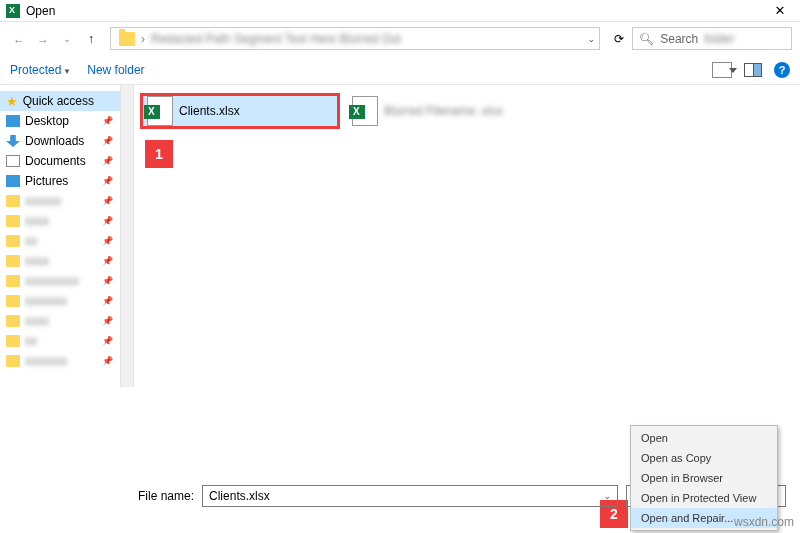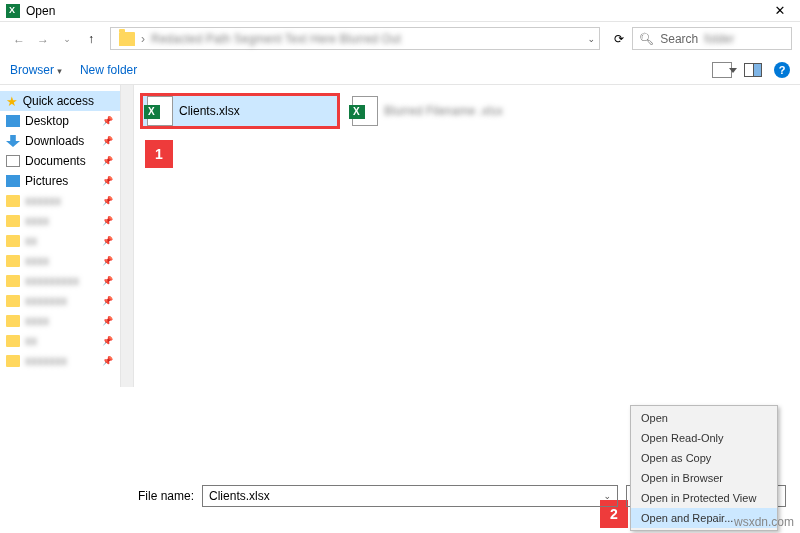--- a/index.html
+++ b/index.html
@@ -97,21 +97,21 @@
   </div>
   <div class="navbtn active">⟳</div>
   <div class="searchbox">
     <span>🔍︎</span>
     <span>Search</span>
     <span class="blur">folder</span>
   </div>
 </div>
 
 <div class="toolbar">
-  <span class="link"><span>Browser</span> <span class="chev">▾</span></span>
+  <span class="link"><span>Protected</span> <span class="chev">▾</span></span>
   <span class="link">New folder</span>
   <div class="tb-right">
     <div class="viewbtn"></div>
     <div class="prevpane">
         <div></div>
         <div></div>
       </div>
     <div class="help">?</div>
   </div>
 </div>
@@ -213,20 +213,19 @@
     </div>
     <div class="filter">
       <span>All Excel Files (*.xl*;*.xlsx;*.xlsm</span>
         <span class="chev">⌄</span>
     </div>
   </div>
 </div>
 
 <div class="menu">
   <div class="menu-item">Open</div>
-  <div class="menu-item">Open Read-Only</div>
   <div class="menu-item">Open as Copy</div>
   <div class="menu-item">Open in Browser</div>
   <div class="menu-item">Open in Protected View</div>
   <div class="menu-item hover">Open and Repair...</div>
 </div>
 
 <div class="watermark">wsxdn.com</div>
 
 </body></html>

